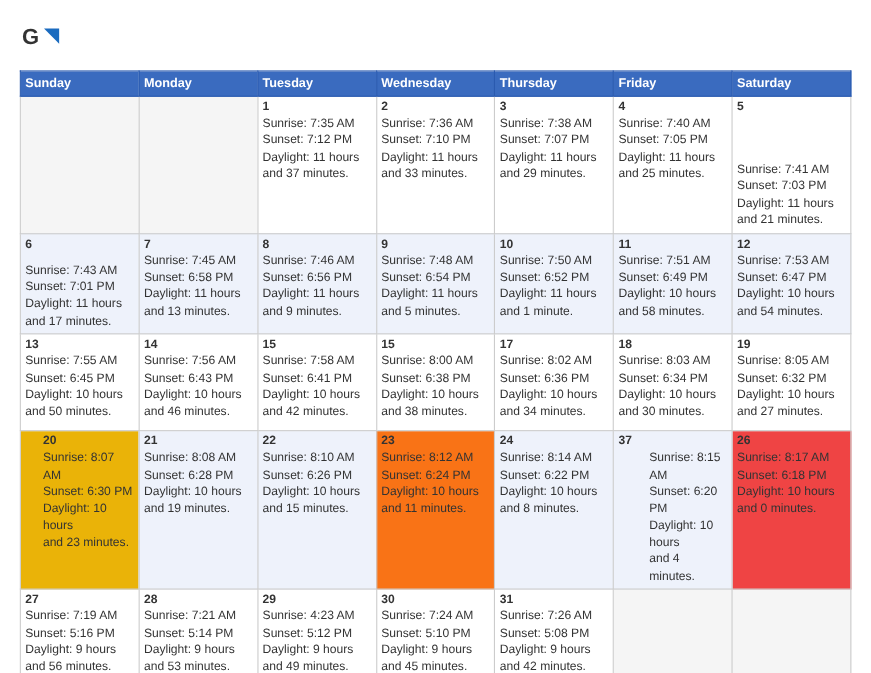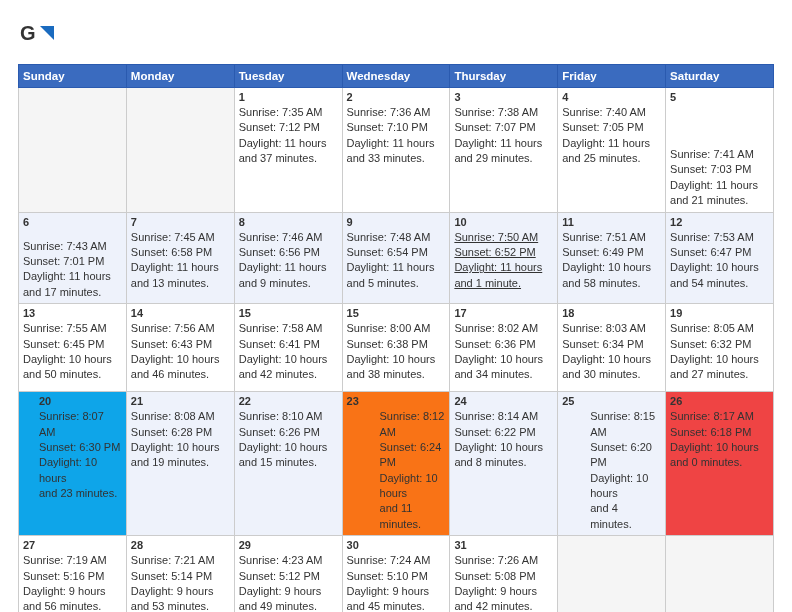--- a/index.html
+++ b/index.html
@@ -191,21 +191,21 @@
           </td>
           <td style="background: rgb(238, 242, 251);">
             <span class="day-num">9</span>
             <div class="day-info" style="white-space: pre-line;">Sunrise: 7:48 AM
 Sunset: 6:54 PM
 Daylight: 11 hours
 and 5 minutes.</div>
           </td>
           <td style="background: rgb(238, 242, 251);">
             <span class="day-num">10</span>
-            <div class="day-info" style="white-space: pre-line; text-decoration: underline;">Sunrise: 7:50 AM
+            <div class="day-info" style="white-space: pre-line;">Sunrise: 7:50 AM
 Sunset: 6:52 PM
 Daylight: 11 hours
 and 1 minute.</div>
           </td>
           <td style="background: rgb(238, 242, 251);">
             <span class="day-num">11</span>
             <div class="day-info" style="white-space: pre-line;">Sunrise: 7:51 AM
 Sunset: 6:49 PM
 Daylight: 10 hours
 and 58 minutes.</div>
@@ -263,21 +263,21 @@
           </td>
           <td>
             <span class="day-num">19</span>
             <div class="day-info" style="white-space: pre-line;">Sunrise: 8:05 AM
 Sunset: 6:32 PM
 Daylight: 10 hours
 and 27 minutes.</div>
           </td>
         </tr>
         <tr style="background: rgb(240, 244, 251);">
-          <td style="background: #0ea5e9; padding-left: 20px;">
+          <td style="background: #eab308; padding-left: 20px;">
             <span class="day-num">20</span>
             <div class="day-info" style="white-space: pre-line;">Sunrise: 8:07 AM
 Sunset: 6:30 PM
 Daylight: 10 hours
 and 23 minutes.</div>
           </td>
           <td style="background: rgb(238, 242, 251);">
             <span class="day-num">21</span>
             <div class="day-info" style="white-space: pre-line;">Sunrise: 8:08 AM
 Sunset: 6:28 PM
@@ -286,34 +286,34 @@
           </td>
           <td style="background: rgb(238, 242, 251);">
             <span class="day-num">22</span>
             <div class="day-info" style="white-space: pre-line;">Sunrise: 8:10 AM
 Sunset: 6:26 PM
 Daylight: 10 hours
 and 15 minutes.</div>
           </td>
           <td style="background: #f97316;">
             <span class="day-num">23</span>
-            <div class="day-info" style="white-space: pre-line; margin-left: 33px;">Sunrise: 8:12 AM
+            <div class="day-info" style="white-space: pre-line;">Sunrise: 8:12 AM
 Sunset: 6:24 PM
 Daylight: 10 hours
 and 11 minutes.</div>
           </td>
           <td style="background: rgb(238, 242, 251);">
             <span class="day-num">24</span>
             <div class="day-info" style="white-space: pre-line;">Sunrise: 8:14 AM
 Sunset: 6:22 PM
 Daylight: 10 hours
 and 8 minutes.</div>
           </td>
           <td style="background: rgb(238, 242, 251);">
-            <span class="day-num">25</span>
+            <span class="day-num">37</span>
             <div class="day-info" style="white-space: pre-line; margin-left: 28px;">Sunrise: 8:15 AM
 Sunset: 6:20 PM
 Daylight: 10 hours
 and 4 minutes.</div>
           </td>
           <td style="background: #ef4444;">
             <span class="day-num">26</span>
             <div class="day-info" style="white-space: pre-line;">Sunrise: 8:17 AM
 Sunset: 6:18 PM
 Daylight: 10 hours

